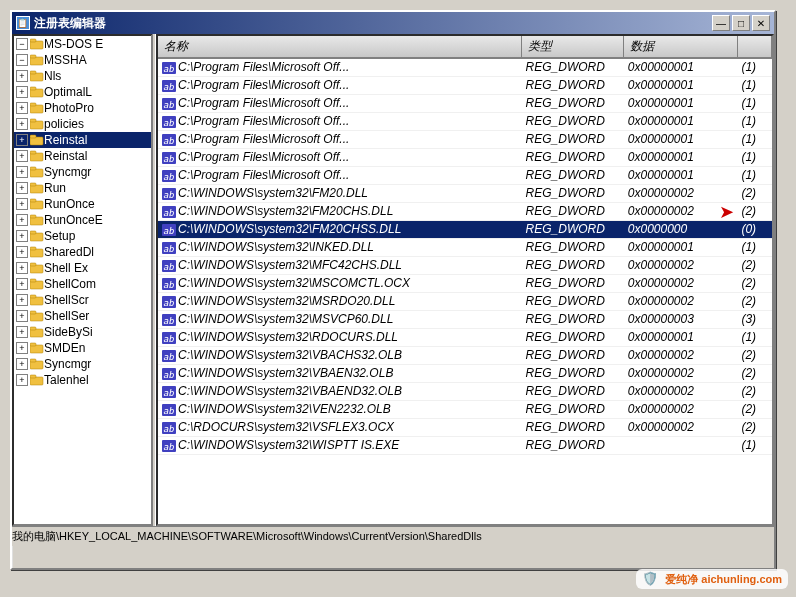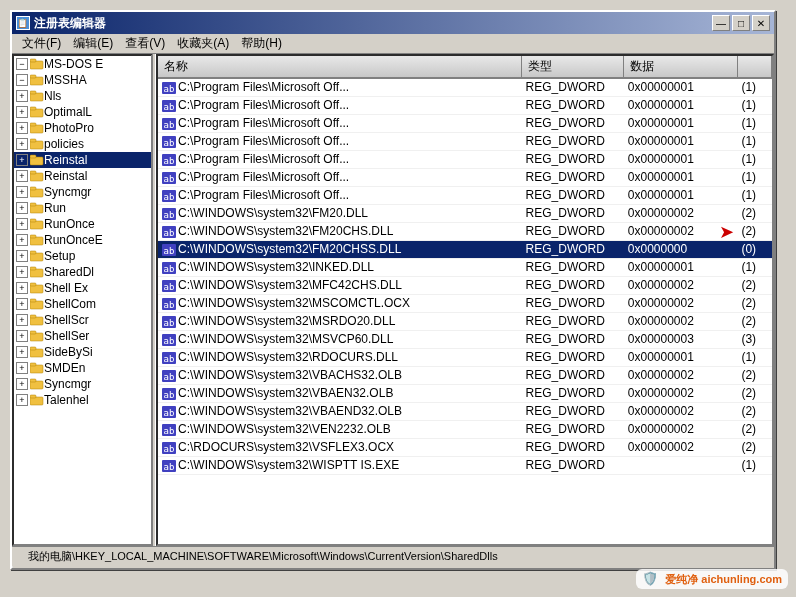--- a/index.html
+++ b/index.html
@@ -146,20 +146,21 @@
       border: 2px inset #808080;
       overflow: auto;
       position: relative;
     }
 
     
     .data-table {
       width: 100%;
       border-collapse: collapse;
       font-size: 12px;
+      font-style: italic;
     }
     .data-table thead tr {
       background: #d4d0c8;
       height: 20px;
     }
     .data-table thead th {
       border-right: 1px solid #808080;
       border-bottom: 2px solid #808080;
       padding: 2px 6px;
       text-align: left;
@@ -196,21 +197,21 @@
       font-size: 18px;
       pointer-events: none;
     }
 
     
     .status-bar {
       height: 20px;
       border-top: 1px solid #808080;
       display: flex;
       align-items: center;
-      padding: 0 16px;
+      padding: 0 0;
       font-size: 11px;
       background: #d4d0c8;
       color: #000;
     }
 
     
     ::-webkit-scrollbar { width: 14px; height: 14px; }
     ::-webkit-scrollbar-track { background: #d4d0c8; }
     ::-webkit-scrollbar-thumb {
       background: #c0c0c0;
@@ -240,27 +241,20 @@
       <span class="title-icon">📋</span>
       <span>注册表编辑器</span>
     </div>
     <div class="title-buttons">
       <button class="title-btn">—</button>
       <button class="title-btn">□</button>
       <button class="title-btn close">✕</button>
     </div>
   </div>
 
-  <div class="menu-bar">
-    <span class="menu-item">文件(F)</span>
-    <span class="menu-item">编辑(E)</span>
-    <span class="menu-item">查看(V)</span>
-    <span class="menu-item">收藏夹(A)</span>
-    <span class="menu-item">帮助(H)</span>
-  </div>
 
   <div class="main-area">
 
     <div class="tree-panel">
       <div id="tree-container">
           <div class="tree-item">
             <span class="expand-icon">−</span>
             <svg class="folder-svg" viewBox="0 0 14 12">
               <rect x="0" y="3" width="13" height="8" rx="1" fill="#f0c040" stroke="#b08000" stroke-width="0.5"></rect>
               <rect x="0" y="1" width="6" height="3" rx="1" fill="#f0c040" stroke="#b08000" stroke-width="0.5"></rect>

